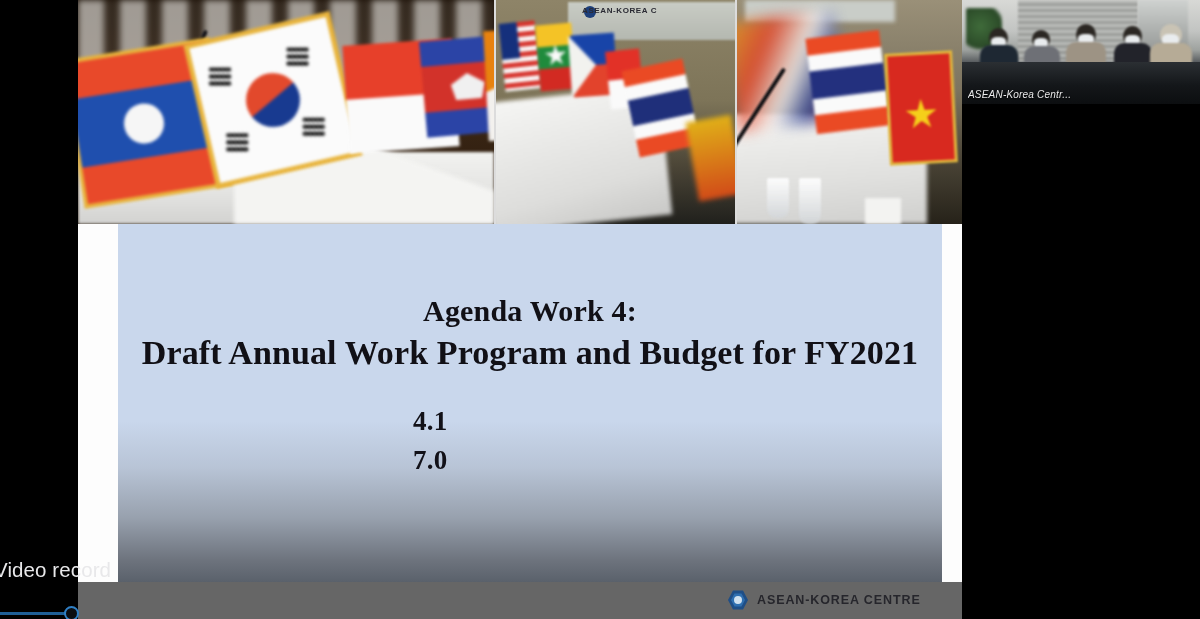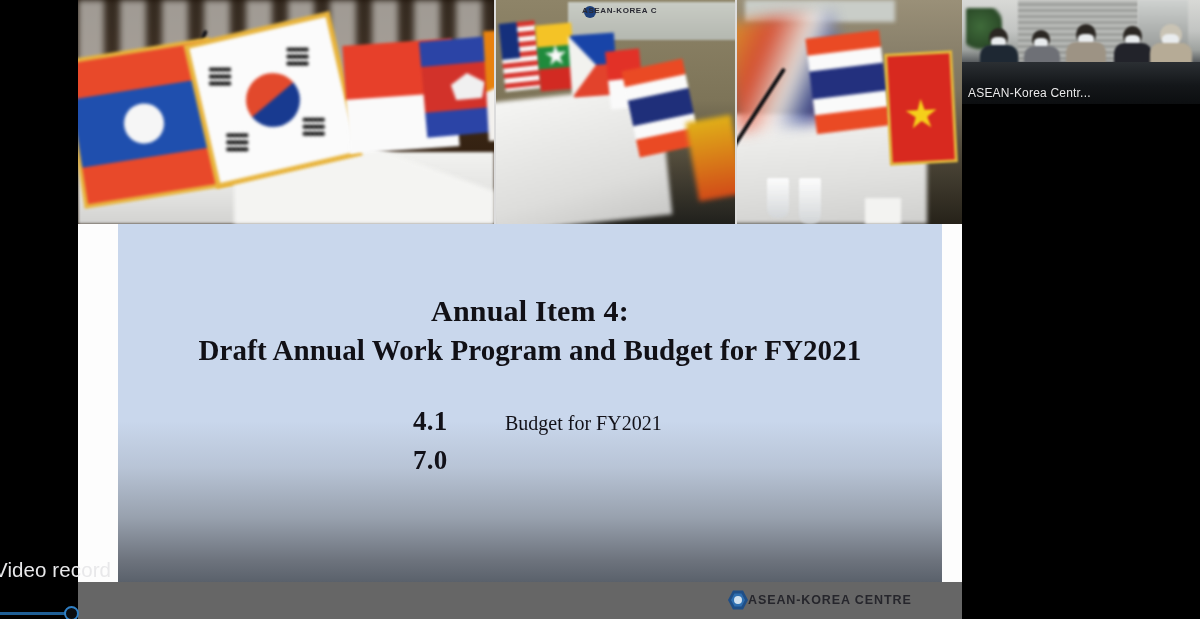--- a/index.html
+++ b/index.html
@@ -229,21 +229,21 @@
   }
   .slide-title{
     position:absolute; left:0; right:0; top:70px;
     text-align:center; color:#111016;
     font-family:"Liberation Serif", serif; font-weight:700; font-size:30px;
     letter-spacing:.2px;
   }
   .slide-subtitle{
     position:absolute; left:0; right:0; top:110px;
     text-align:center; color:#111016;
-    font-family:"Liberation Serif", serif; font-weight:700; font-size:29px;
+    font-family:"Liberation Serif", serif; font-weight:700; font-size:34px;
     letter-spacing:.1px;
   }
   .agenda-list{
     position:absolute; left:295px; top:182px; width:440px;
     font-family:"Liberation Serif", serif; color:#121118;
   }
   .agenda-row{ display:flex; align-items:baseline; margin-bottom:8px; }
   .agenda-num{
     width:92px; font-weight:700; font-size:27px; letter-spacing:.2px;
   }
@@ -253,21 +253,21 @@
   .slide-margin-l{ position:absolute; left:0; top:224px; width:40px; height:358px; background:#fdfdfd;}
   .slide-margin-r{ position:absolute; left:864px; top:224px; width:20px; height:358px; background:#fdfdfd;}
 
   
   .slide-footer{
     position:absolute; left:0; top:582px; width:884px; height:37px;
     background:#666666;
   }
   .footer-logo{
     position:absolute; left:650px; top:8px;
-    display:flex; align-items:center; justify-content:space-between;
+    display:flex; align-items:center; gap:9px;justify-content:space-between;
   }
   .logo-mark{
     width:20px; height:20px; position:relative;
     background:#1f4e86;
     clip-path:polygon(25% 3%,75% 3%,100% 50%,75% 97%,25% 97%,0 50%);
   }
   .logo-mark::before{
     content:''; position:absolute; left:3px; top:3px; width:14px; height:14px;
     background:#2f6fb0;
     clip-path:polygon(25% 3%,75% 3%,100% 50%,75% 97%,25% 97%,0 50%);
@@ -333,23 +333,23 @@
   .pr4{ left:152px; top:26px; width:38px; height:46px;}
   .pr4 .p-head{ left:9px; top:0; width:19px; height:20px;}
   .pr4 .p-mask{ left:11px; top:9px; width:15px; height:10px;}
   .pr4 .p-body{ left:0; top:17px; width:38px; height:30px; background:#22232a;}
   .pr5{ left:188px; top:24px; width:42px; height:50px;}
   .pr5 .p-head{ left:10px; top:0; width:22px; height:22px; background:#c9c3b4;}
   .pr5 .p-mask{ left:12px; top:10px; width:17px; height:11px;}
   .pr5 .p-body{ left:0; top:19px; width:42px; height:32px; background:#b6ab96;}
   .thumb-label{
     position:absolute; left:6px; bottom:4px;
-    color:#e9e9ea; font-size:12px; letter-spacing:.2px;
+    color:#e9e9ea; font-size:10px; letter-spacing:.2px;
     text-shadow:0 1px 2px rgba(0,0,0,.9);
-    white-space:nowrap; max-width:122px; overflow:hidden;
+    white-space:nowrap; max-width:122px; overflow:hidden;font-style:italic;
   }
 
   
   .video-record{
     position:absolute; left:-6px; top:558px;
     color:#e8e8ea; font-size:20.5px; letter-spacing:.1px;
     white-space:nowrap;
   }
   
   .seek-track{
@@ -432,27 +432,26 @@
         <div class="glass gl2"></div>
         <div class="p3-cup"></div>
       </div>
 
     </div>
 
     <div class="slide-margin-l"></div>
     <div class="slide-margin-r"></div>
 
     <div class="slide-body">
-      <div class="slide-title">Annual Item 4:</div>
+      <div class="slide-title">Agenda Work 4:</div>
       <div class="slide-subtitle">Draft Annual Work Program and Budget for FY2021</div>
 
       <div class="agenda-list">
         <div class="agenda-row">
           <span class="agenda-num">4.1</span>
-          <span class="agenda-text">Budget for FY2021</span>
         </div>
         <div class="agenda-row">
           <span class="agenda-num">7.0</span>
         </div>
       </div>
     </div>
 
     <div class="slide-footer">
       <div class="footer-logo">
         <span class="logo-mark"></span>

